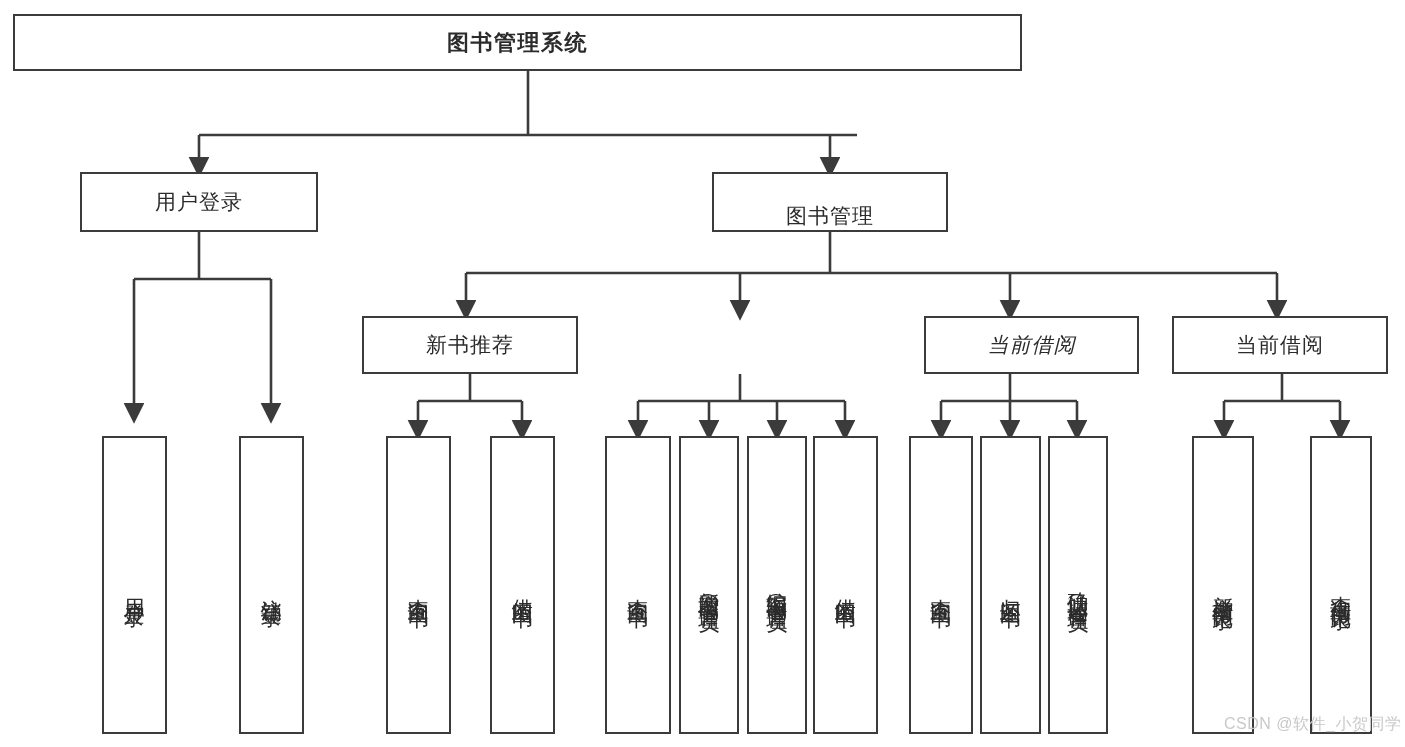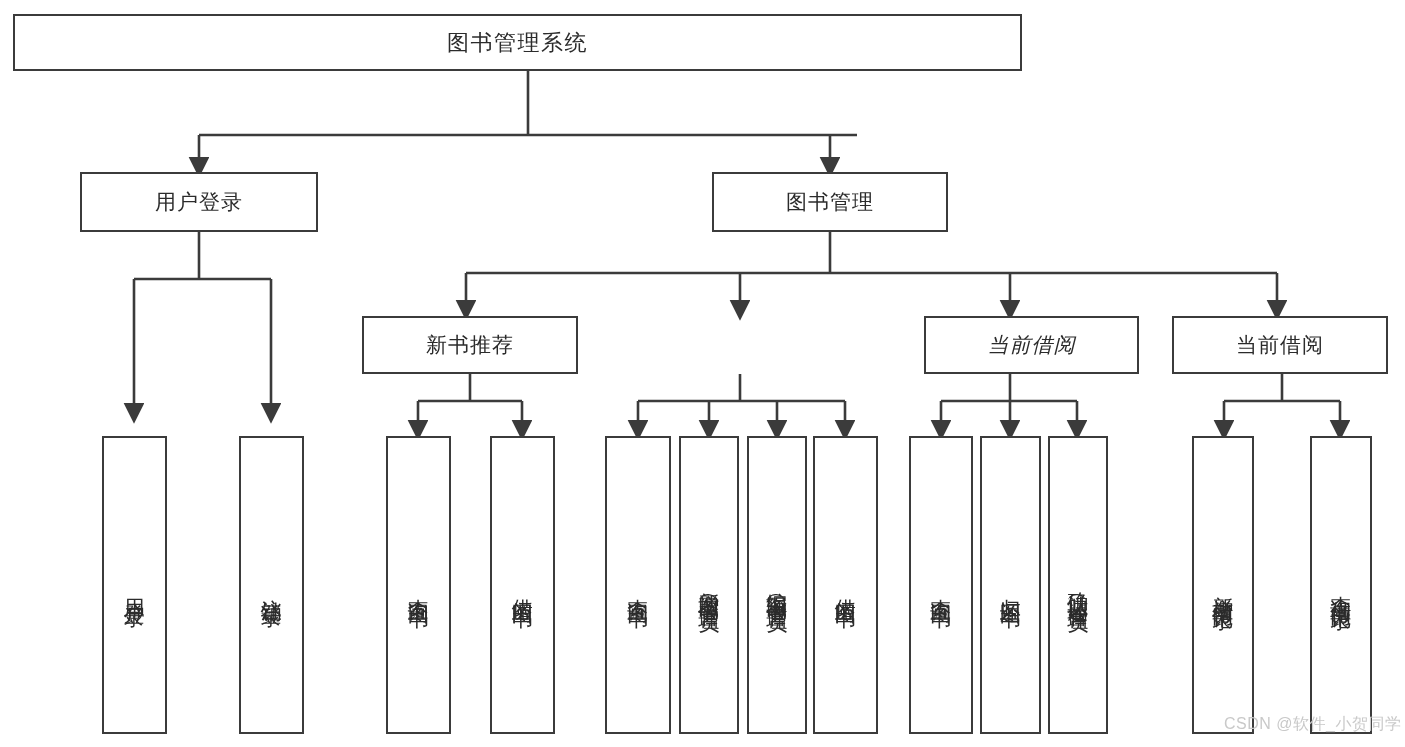--- a/index.html
+++ b/index.html
@@ -5,21 +5,21 @@
   html,body{margin:0;padding:0;background:#ffffff;}
   body{width:1405px;height:747px;overflow:hidden;
        font-family:"Liberation Sans","DejaVu Sans",sans-serif;}
   #stage{position:relative;width:1405px;height:747px;background:#fff;}
   svg#wires{position:absolute;left:0;top:0;width:1405px;height:747px;pointer-events:none;}
 
   .node{position:absolute;box-sizing:border-box;border:2.4px solid #3b3b3b;
         background:#ffffff;display:flex;align-items:center;justify-content:center;
         color:#2b2b2b;}
   .node.h{font-size:21px;letter-spacing:1px;}
-  .node.root{font-size:22px;letter-spacing:1.5px;}
+  .node.root{font-size:22px;letter-spacing:1.5px;font-weight:bold;}
   .node.v{writing-mode:vertical-rl;text-orientation:upright;
           font-size:21px;line-height:1.22;letter-spacing:3px;
           padding-top:6px;white-space:normal;}
   .node.v span{display:block;}
 
   .watermark{position:absolute;left:1196px;top:714px;font-size:16px;
              color:#c9c9c9;letter-spacing:.5px;white-space:nowrap;margin-left:28px;}
 </style>
 </head>
 <body>
@@ -76,21 +76,21 @@
     </g>
   </svg>
 
   <div class="node h root" style="left:13px;top:14px;width:1009px;height:57px;">
     <span>图书管理系统</span>
   </div>
 
   <div class="node h" style="left:80px;top:172px;width:238px;height:60px;">
     <span>用户登录</span>
   </div>
-  <div class="node h" style="left:712px;top:172px;width:236px;height:60px;">
+  <div class="node h" style="left:712px;top:172px;width:236px;height:60px;align-items:flex-end;">
     <span>图书管理</span>
   </div>
 
   <div class="node h" style="left:362px;top:316px;width:216px;height:58px;">
     <span>新书推荐</span>
   </div>
   <div class="node h" style="left:924px;top:316px;width:215px;height:58px;font-style:italic;">
     <span>当前借阅</span>
   </div>
   <div class="node h" style="left:1172px;top:316px;width:216px;height:58px;">

